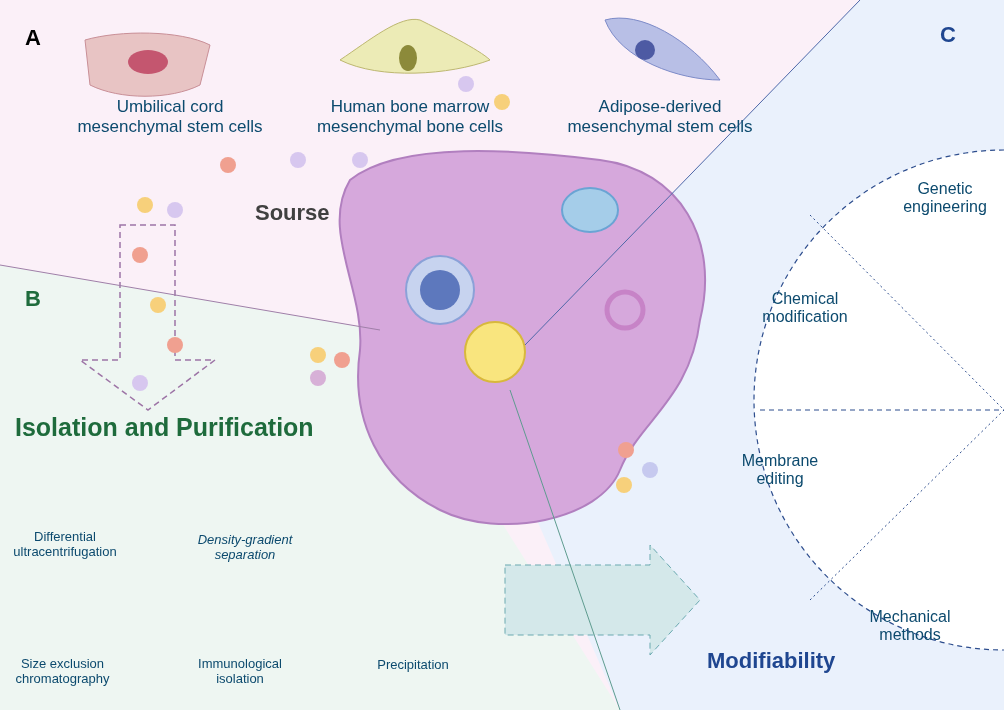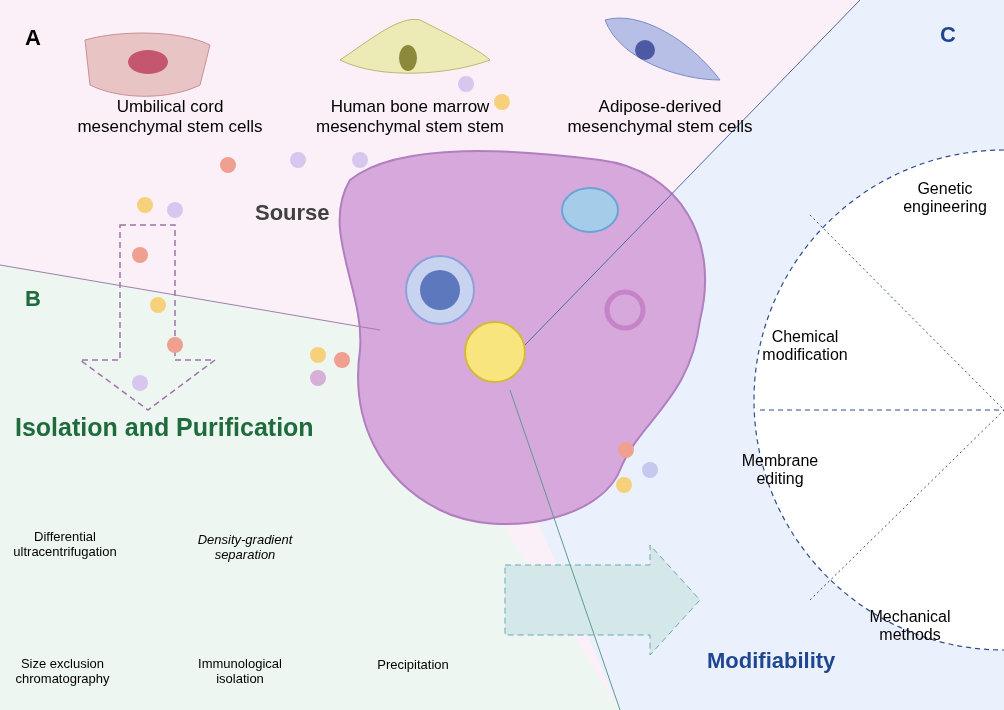--- a/index.html
+++ b/index.html
@@ -1,18 +1,18 @@
 <!DOCTYPE html>
 <html><head>
 <meta charset="utf-8">
 <style>
   html,body{margin:0;padding:0;}
   body{width:1004px;height:710px;overflow:hidden;position:relative;font-family:"Liberation Sans",sans-serif;background:#fbf0f8;}
   svg{position:absolute;left:0;top:0;}
-  .lbl{position:absolute;text-align:center;color:#000000;line-height:1.15;}
+  .lbl{position:absolute;text-align:center;color:#0c4a6e;line-height:1.15;}
   .panel-letter{position:absolute;font-weight:bold;font-size:22px;}
   .title{position:absolute;font-weight:bold;}
 </style>
 </head>
 <body>
 
 <svg width="1004" height="710">
   <polygon points="0,265 380,330 620,710 0,710" fill="#eef6f2"></polygon>
   <polygon points="1004,0 1004,710 620,710 480,390 860,0" fill="#eaf1fc"></polygon>
   <path d="M350,180 C400,140 520,150 600,160 C680,170 720,240 700,320 C690,400 640,420 620,470 C600,520 500,540 440,510 C380,480 350,420 360,350 C365,290 320,230 350,180 Z" fill="#d6a8dc" stroke="#b17fbf" stroke-width="2"></path>
@@ -62,34 +62,34 @@
 <div class="panel-letter" style="left:25px;top:286px;color:#1e6b3c;">B</div>
 <div class="panel-letter" style="left:940px;top:22px;color:#1f4690;">C</div>
 
 <div class="title" style="left:255px;top:200px;font-size:22px;color:#404040;">Sourse</div>
 <div class="title" style="left:15px;top:413px;font-size:25px;color:#1e6b3c;">Isolation and Purification</div>
 <div class="title" style="left:707px;top:648px;font-size:22px;color:#1f4690;text-align:right;">Modifiability</div>
 
 <div class="lbl" style="left:70px;top:97px;width:200px;font-size:17px;white-space:pre;">Umbilical cord
 mesenchymal stem cells</div>
 <div class="lbl" style="left:295px;top:97px;width:230px;font-size:17px;white-space:pre;">Human bone marrow
-mesenchymal stem stem</div>
+mesenchymal bone cells</div>
 <div class="lbl" style="left:560px;top:97px;width:200px;font-size:17px;white-space:pre;">Adipose-derived
 mesenchymal stem cells</div>
 
 <div class="lbl" style="left:0;top:530px;width:130px;font-size:13px;white-space:pre;">Differential
 ultracentrifugation</div>
 <div class="lbl" style="left:180px;top:533px;width:130px;font-size:13px;white-space:pre;font-style:italic;">Density-gradient
 separation</div>
 <div class="lbl" style="left:0;top:657px;width:125px;font-size:13px;white-space:pre;">Size exclusion
 chromatography</div>
 <div class="lbl" style="left:180px;top:657px;width:120px;font-size:13px;white-space:pre;">Immunological
 isolation</div>
 <div class="lbl" style="left:358px;top:658px;width:110px;font-size:13px;">Precipitation</div>
 
 <div class="lbl" style="left:895px;top:180px;width:100px;font-size:16px;white-space:pre;">Genetic
 engineering</div>
-<div class="lbl" style="left:750px;top:290px;width:110px;font-size:16px;white-space:pre;margin-top:38px;">Chemical
+<div class="lbl" style="left:750px;top:290px;width:110px;font-size:16px;white-space:pre;">Chemical
 modification</div>
 <div class="lbl" style="left:730px;top:452px;width:100px;font-size:16px;white-space:pre;">Membrane
 editing</div>
 <div class="lbl" style="left:860px;top:608px;width:100px;font-size:16px;white-space:pre;">Mechanical
 methods</div>
 
 </body></html>

